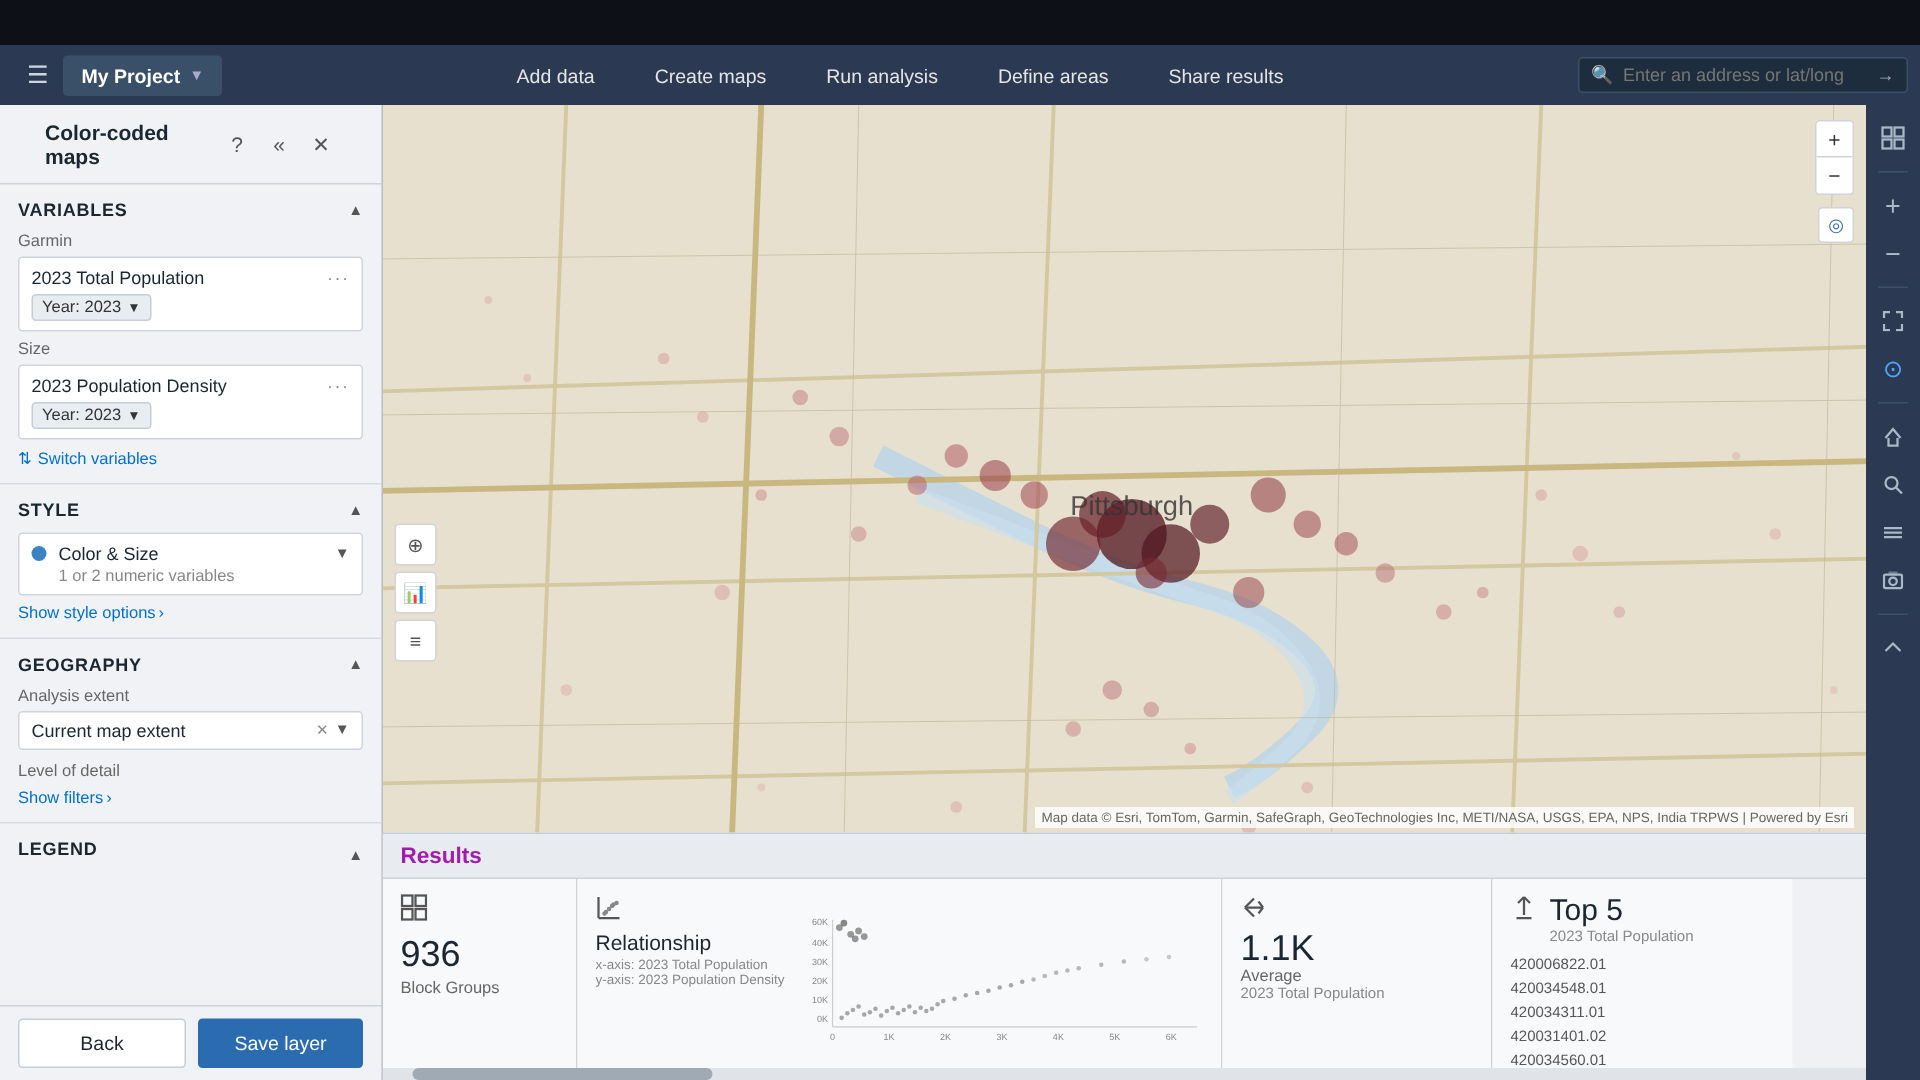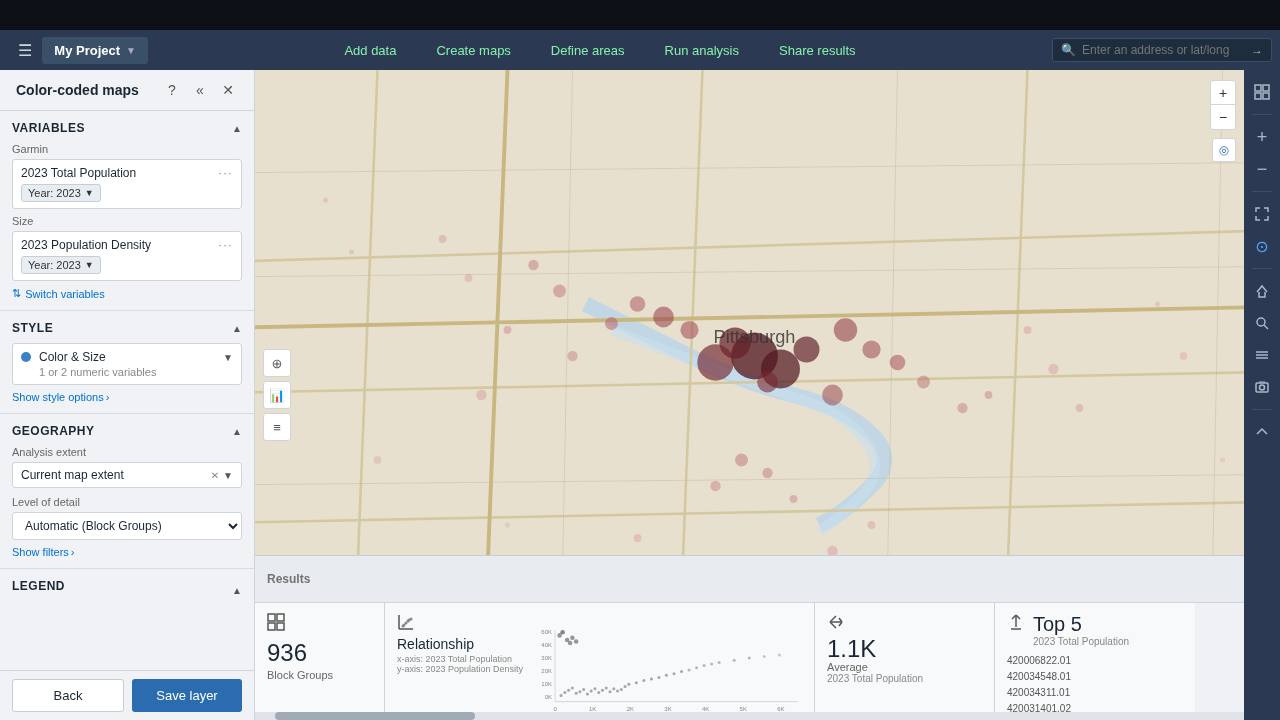--- a/index.html
+++ b/index.html
@@ -39,21 +39,21 @@
       cursor: pointer;
     }
     .nav-project .chevron { font-size: 10px; color: #aac; }
     .nav-menu {
       display: flex;
       flex: 1;
       justify-content: center;
       gap: 0;
     }
     .nav-menu-item {
-      color: #86efac;
+      color: #e5e5e5;
       padding: 0 20px;
       height: 40px;
       display: flex;
       align-items: center;
       font-size: 13px;
       cursor: pointer;
       text-align: center;
     }
     .nav-search {
       display: flex;
@@ -89,21 +89,21 @@
       display: flex;
       flex-direction: column;
       overflow-y: auto;
       position: relative;
       z-index: 10;
     }
 
     .panel-header {
       display: flex;
       align-items: center;
-      padding: 10px 16px;
+      padding: 10px 30px;
       background: #f0f2f5;
       border-bottom: 1px solid #d0d4da;
       gap: 8px;
     }
     .panel-title {
       font-size: 14px;
       font-weight: 600;
       color: #1a2733;
       flex: 1;
     }
@@ -344,24 +344,24 @@
       position: absolute;
       bottom: 0;
       left: 0;
       right: 0;
       height: 165px;
       background: rgba(240,242,245,0.97);
       border-top: 1px solid #c5cdd6;
       overflow: hidden;
     }
     .results-header {
-      padding: 16px 12px;
-      font-size: 12px;
+      padding: 6px 12px;
+      font-size: 15px;
       font-weight: 600;
-      color: #737373;
+      color: #a21caf;
       border-bottom: 1px solid #d0d4da;
       background: #e8ebef;
     }
     .results-cards {
       display: flex;
       height: calc(165px - 28px);
       overflow-x: auto;
       overflow-y: hidden;
     }
     .result-card {
@@ -548,22 +548,22 @@
 
 <div class="nav-bar">
   <div class="nav-hamburger">☰</div>
   <div class="nav-project">
     <span>My Project</span>
     <span class="chevron">▼</span>
   </div>
   <div class="nav-menu">
     <div class="nav-menu-item">Add data</div>
     <div class="nav-menu-item">Create maps</div>
+    <div class="nav-menu-item">Run analysis</div>
     <div class="nav-menu-item">Define areas</div>
-    <div class="nav-menu-item">Run analysis</div>
     <div class="nav-menu-item">Share results</div>
   </div>
   <div class="nav-search">
     <span style="color:#aab; font-size:12px;">🔍</span>
     <input type="text" placeholder="Enter an address or lat/long" style="">
     <span style="color:#aab; font-size:12px;">→</span>
   </div>
 </div>
 
 <div class="main-content">
@@ -646,23 +646,20 @@
       <div class="select-field" style="margin-bottom:8px;">
         <div class="select-field-with-x">
           <span>Current map extent</span>
         </div>
         <div style="display:flex;gap:4px;">
           <span class="select-x">✕</span>
           <span class="select-chevron">▼</span>
         </div>
       </div>
       <div class="label-small">Level of detail</div>
-      <select style="width:100%;padding:5px 8px;font-size:12px;border:1px solid #d0d4da;border-radius:3px;color:#1a2733;background:#fff;">
-        <option>Automatic (Block Groups)</option>
-      </select>
       <div class="show-filters-link">
         <span>Show filters</span>
         <span>›</span>
       </div>
     </div>
 
     <div class="legend-section">
       <div class="section-header">
         <span class="legend-title">Legend</span>
         <span class="section-toggle">▲</span>
@@ -752,20 +749,21 @@
         <circle cx="820" cy="220" r="3" fill="rgba(210,140,150,0.3)"></circle>
         <circle cx="850" cy="300" r="2" fill="rgba(210,140,150,0.25)"></circle>
         <circle cx="600" cy="380" r="2" fill="rgba(210,140,150,0.3)"></circle>
         <circle cx="640" cy="400" r="3" fill="rgba(210,140,150,0.25)"></circle>
         <circle cx="350" cy="400" r="2" fill="rgba(210,140,150,0.25)"></circle>
         <circle cx="300" cy="350" r="2" fill="rgba(210,140,150,0.25)"></circle>
 
         <text x="490" y="210" font-size="14" fill="#333" font-weight="500" opacity="0.8" text-anchor="middle">Pittsburgh</text>
       </svg>
 
+      <div class="map-attribution">Map data © Esri, TomTom, Garmin, SafeGraph, GeoTechnologies Inc, METI/NASA, USGS, EPA, NPS, India TRPWS | Powered by Esri</div>
     </div>
 
     <div class="zoom-controls">
       <div class="zoom-btn">+</div>
       <div class="zoom-btn">−</div>
     </div>
 
     <div class="location-btn">◎</div>
 
     <div class="map-tools">

